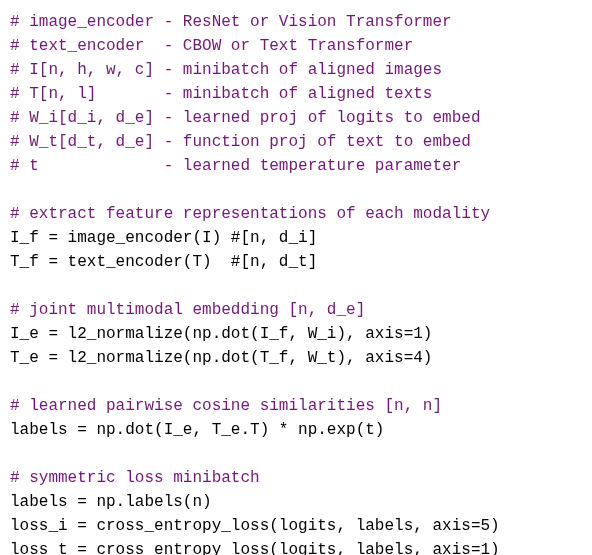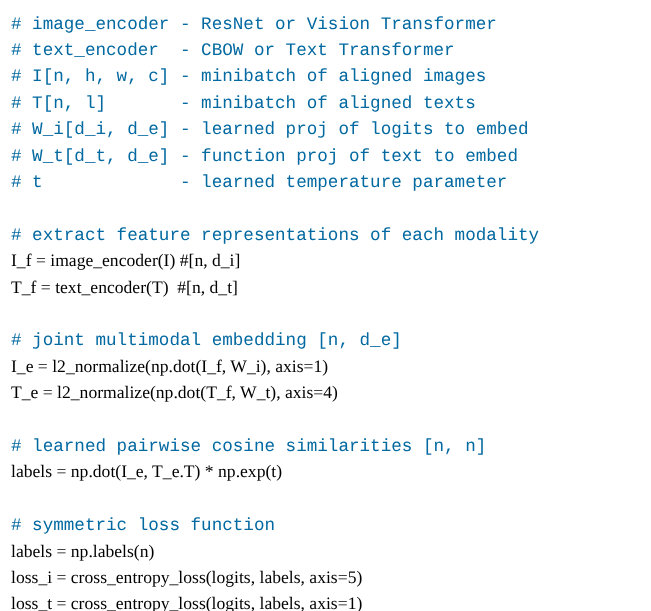--- a/index.html
+++ b/index.html
@@ -12,27 +12,26 @@
     width: 592px;
     box-sizing: border-box;
     position: relative;
   }
   pre {
     margin: 0;
     white-space: pre;
     font-family: inherit;
   }
   .comment {
-    color: #0369a1;
+    color: #701a75;
     font-weight: 500;
     font-family: Liberation Mono, monospace;
   }
   .code {
     color: #000;
-    font-family: Liberation Serif, serif;
   }
 </style>
 </head>
 <body>
 
 <pre id="code-block"><span class="comment"># image_encoder - ResNet or Vision Transformer</span>
 <span class="comment"># text_encoder  - CBOW or Text Transformer</span>
 <span class="comment"># I[n, h, w, c] - minibatch of aligned images</span>
 <span class="comment"># T[n, l]       - minibatch of aligned texts</span>
 <span class="comment"># W_i[d_i, d_e] - learned proj of logits to embed</span>
@@ -43,18 +42,18 @@
 <span class="code">I_f = image_encoder(I) #[n, d_i]</span>
 <span class="code">T_f = text_encoder(T)  #[n, d_t]</span>
 <span class="code"></span>
 <span class="comment"># joint multimodal embedding [n, d_e]</span>
 <span class="code">I_e = l2_normalize(np.dot(I_f, W_i), axis=1)</span>
 <span class="code">T_e = l2_normalize(np.dot(T_f, W_t), axis=4)</span>
 <span class="code"></span>
 <span class="comment"># learned pairwise cosine similarities [n, n]</span>
 <span class="code">labels = np.dot(I_e, T_e.T) * np.exp(t)</span>
 <span class="code"></span>
-<span class="comment"># symmetric loss function</span>
+<span class="comment"># symmetric loss minibatch</span>
 <span class="code">labels = np.labels(n)</span>
 <span class="code">loss_i = cross_entropy_loss(logits, labels, axis=5)</span>
 <span class="code">loss_t = cross_entropy_loss(logits, labels, axis=1)</span>
 
 </pre>
 
 </body></html>

